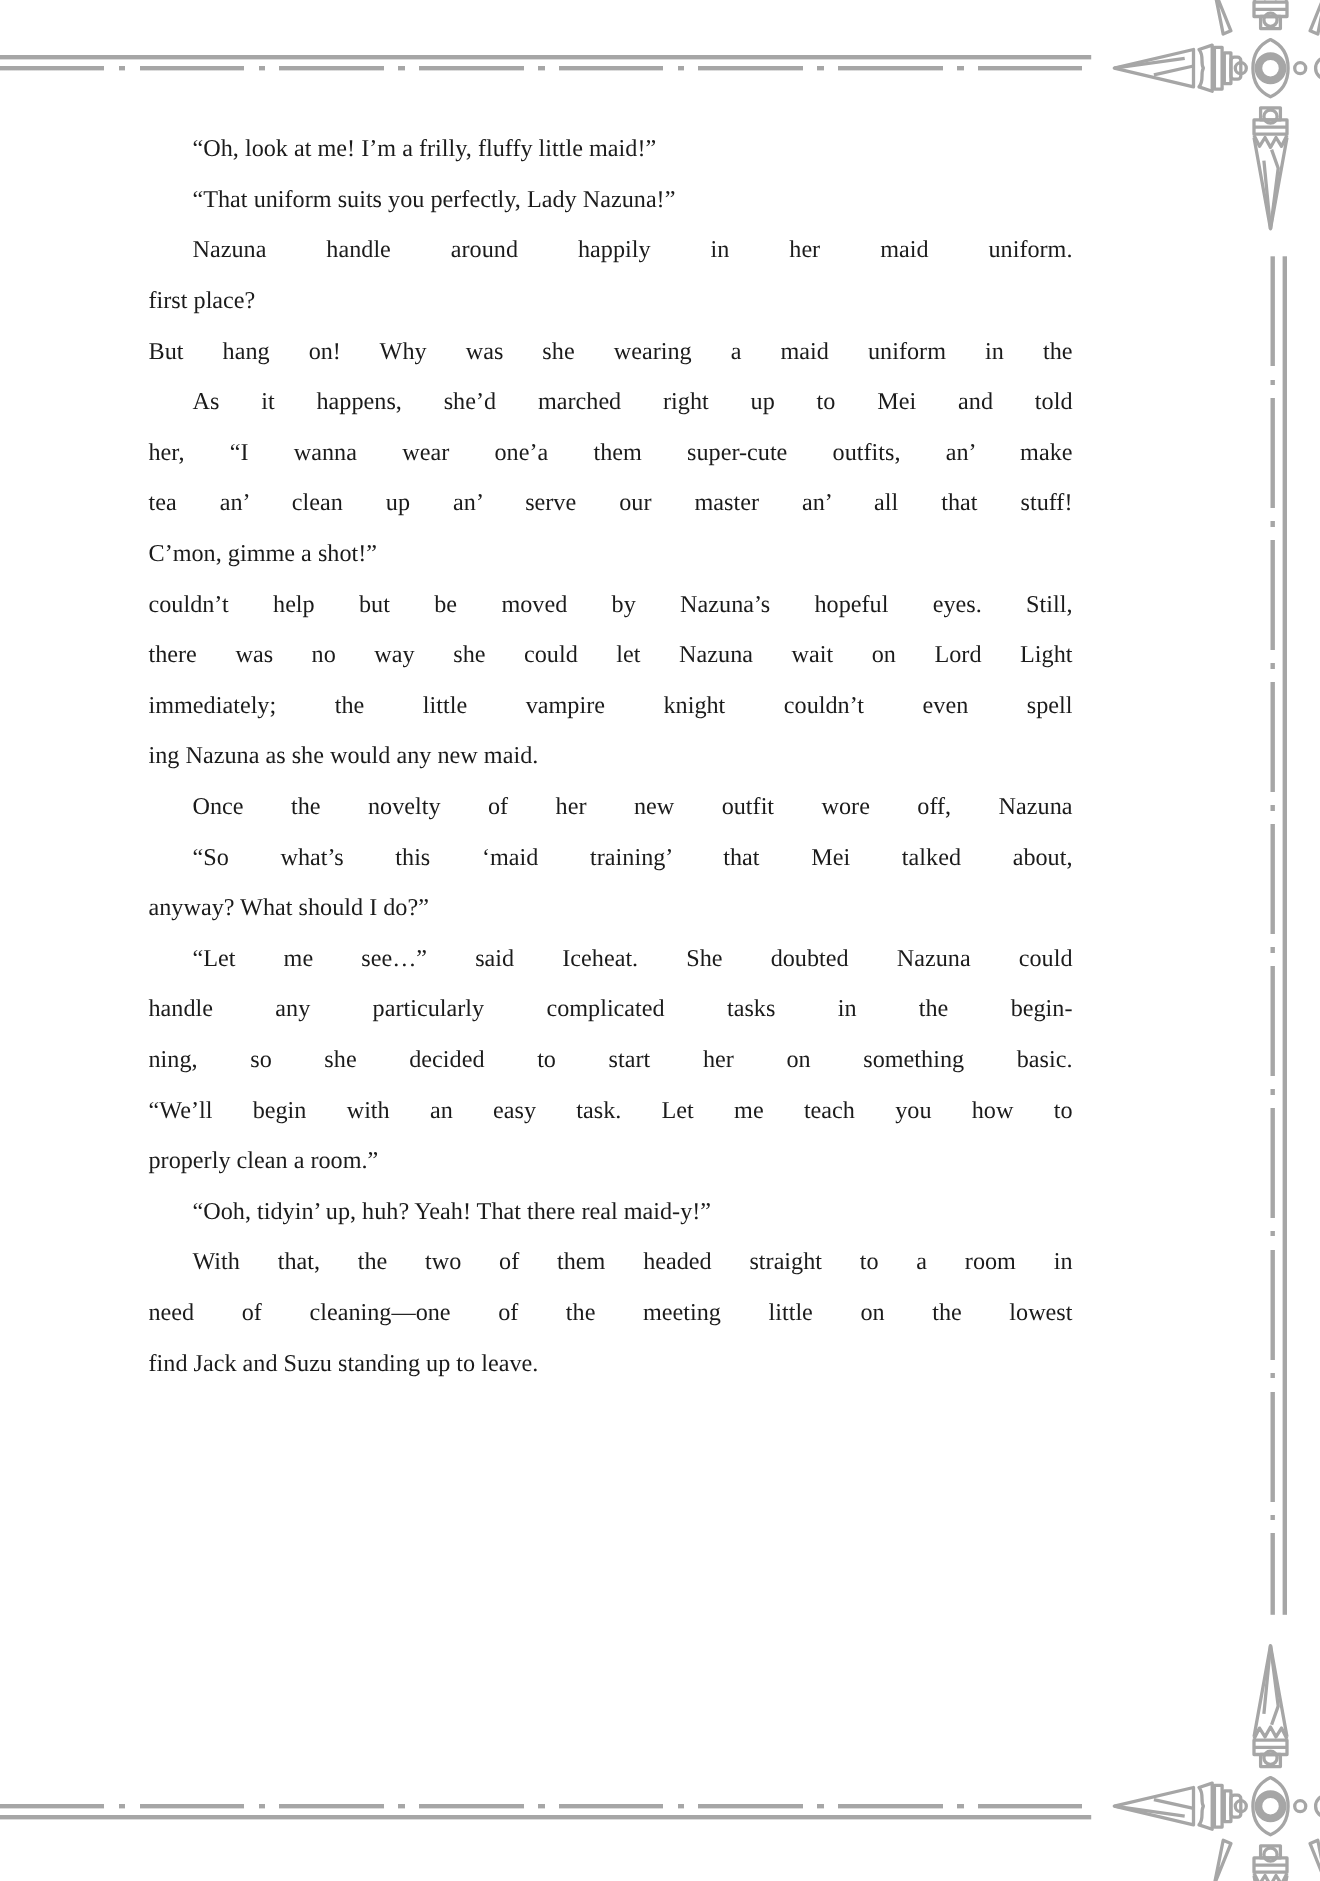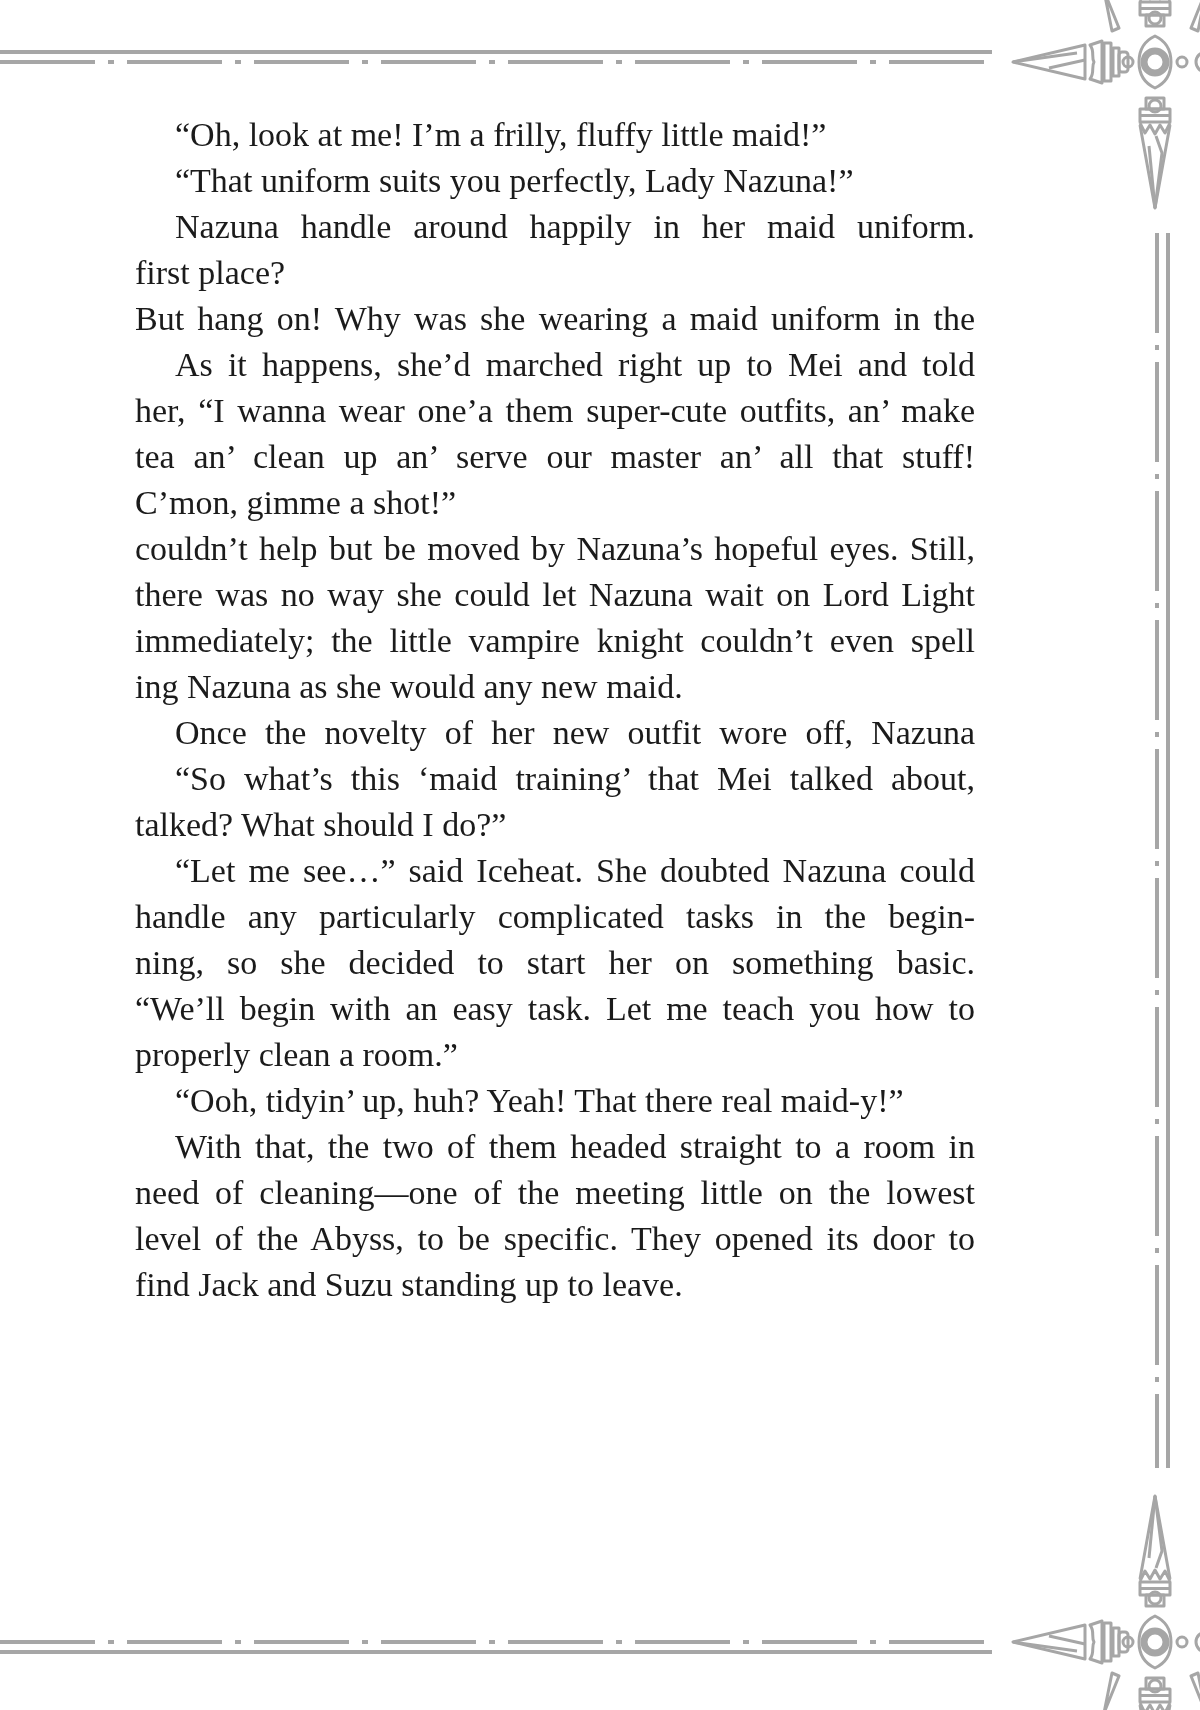--- a/index.html
+++ b/index.html
@@ -35,21 +35,21 @@
   .ornament-top    { left: 1005px; top: -148px; }
   .ornament-bottom { left: 1005px; top: 1432px; transform: scaleY(-1); }
 
   
   .text-block {
     position: absolute;
     left: 135px;
     top: 112px;
     width: 840px;
     color: var(--txt, #1b1b1b);
-    font-size: 34px;
+    font-size: 22px;
     line-height: 46px;
   }
   .para { margin: 0; }
   .line {
     height: 46px;
     text-align: justify;
     text-align-last: justify;
     text-justify: inter-word;
     white-space: normal;
   }
@@ -138,33 +138,32 @@
         <div class="line">couldn’t help but be moved by Nazuna’s hopeful eyes. Still,</div>
         <div class="line">there was no way she could let Nazuna wait on Lord Light</div>
         <div class="line">immediately; the little vampire knight couldn’t even spell</div>
         <div class="line last">ing Nazuna as she would any new maid.</div>
       </div>
       <div class="para">
         <div class="line first">Once the novelty of her new outfit wore off, Nazuna</div>
       </div>
       <div class="para">
         <div class="line first">“So what’s this ‘maid training’ that Mei talked about,</div>
-        <div class="line last">talked? What should I do?”</div>
+        <div class="line last">anyway? What should I do?”</div>
       </div>
       <div class="para">
         <div class="line first">“Let me see…” said Iceheat. She doubted Nazuna could</div>
         <div class="line">handle any particularly complicated tasks in the begin-</div>
         <div class="line">ning, so she decided to start her on something basic.</div>
         <div class="line">“We’ll begin with an easy task. Let me teach you how to</div>
         <div class="line last">properly clean a room.”</div>
       </div>
       <div class="para">
         <div class="line first last">“Ooh, tidyin’ up, huh? Yeah! That there real maid-y!”</div>
       </div>
       <div class="para">
         <div class="line first">With that, the two of them headed straight to a room in</div>
         <div class="line">need of cleaning—one of the meeting little on the lowest</div>
-        <div class="line">level of the Abyss, to be specific. They opened its door to</div>
         <div class="line last">find Jack and Suzu standing up to leave.</div>
       </div>
     </main>
 
 </div>
 
 </body></html>

